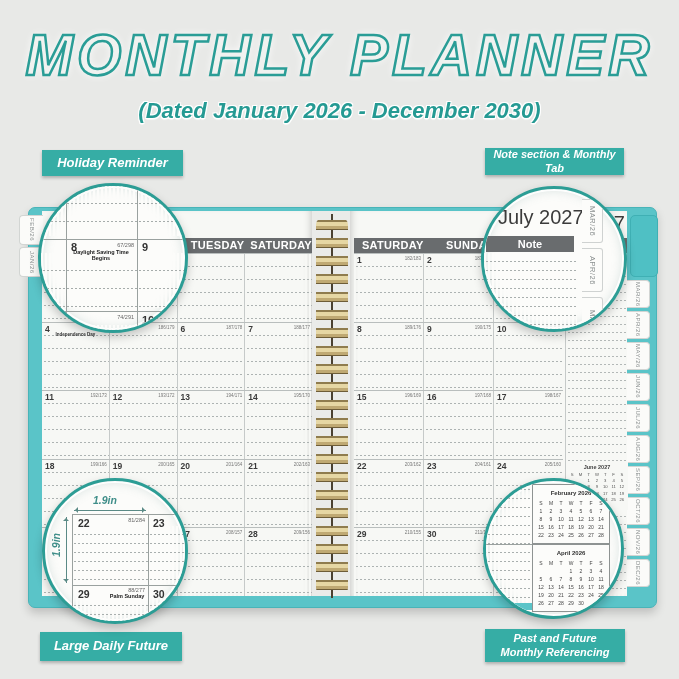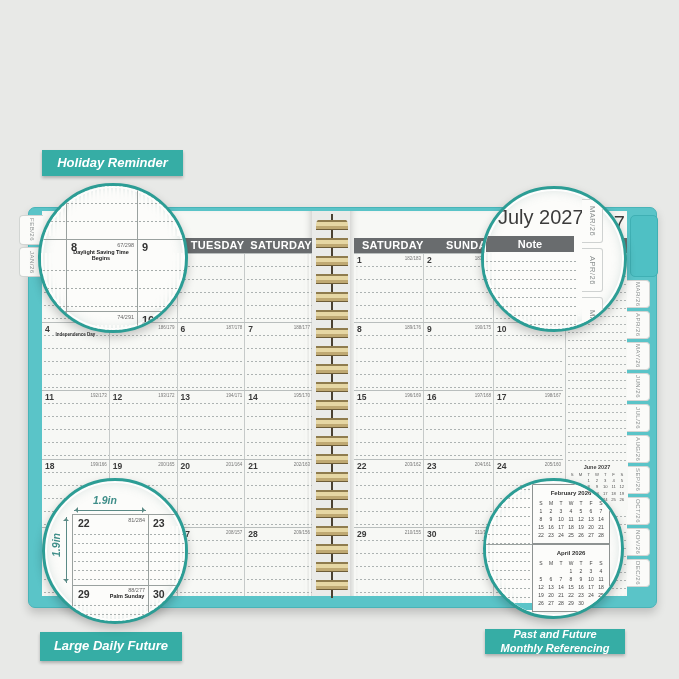--- a/index.html
+++ b/index.html
@@ -23,21 +23,21 @@
 
   
   .label-box{
     position:absolute; background:#36ada5; color:#fff; font-style:italic; font-weight:bold;
     display:flex; align-items:center; justify-content:center; text-align:center;
     box-shadow:0 2px 3px rgba(0,0,0,.25); line-height:1.25;
   }
   #label-tl{ left:42px; top:150px; width:141px; height:26px; font-size:13px; }
   #label-tr{ left:485px; top:148px; width:139px; height:27px; font-size:11px; }
   #label-bl{ left:40px;  top:632px; width:142px; height:29px; font-size:13px; }
-  #label-br{ left:485px; top:629px; width:140px; height:25px; font-size:11px; padding:0 8px; }
+  #label-br{ left:485px; top:629px; width:140px; height:33px; font-size:11px; padding:0 8px; }
 
   
   .cover{
     position:absolute; left:28px; top:207px; width:629px; height:401px;
     background:#5ac4c8; border:1px solid #49b4b8; border-radius:7px;
     box-shadow:0 5px 10px rgba(0,0,0,.18);
   }
   .spine-bg{ position:absolute; left:312px; top:211px; width:40px; height:385px; background:#eaebe9; }
   .page{ position:absolute; top:211px; height:385px; background:#f7f8f5; }
   .page-left{ left:42px; width:270px; box-shadow:inset -6px 0 8px -6px rgba(0,0,0,.25); }
@@ -138,22 +138,25 @@
   .varrow{ width:0; border-left:1.5px solid #5b8a86; }
   .varrow:before,.varrow:after{ content:""; position:absolute; left:-4px; border:3px solid rgba(0,0,0,0); }
   .varrow:before{ top:-2px; border-bottom-color:#5b8a86; }
   .varrow:after{ bottom:-2px; border-top-color:#5b8a86; }
 </style>
 </head>
 <body>
 
 <div id="stage">
 
+  <div class="main-title">MONTHLY PLANNER</div>
+  <div class="subtitle">(Dated January 2026 - December 2030)</div>
 
   <div class="label-box" id="label-tl">Holiday Reminder</div>
+  <div class="label-box" id="label-tr">Note section &amp; Monthly Tab</div>
   <div class="label-box" id="label-bl">Large Daily Future</div>
   <div class="label-box" id="label-br">Past and Future Monthly Referencing</div>
 
   <div class="cover"></div>
   <div class="spine-bg"></div>
   <div class="page page-left"></div>
   <div class="page page-right"></div>
 
   <div class="tabs-left">
 

